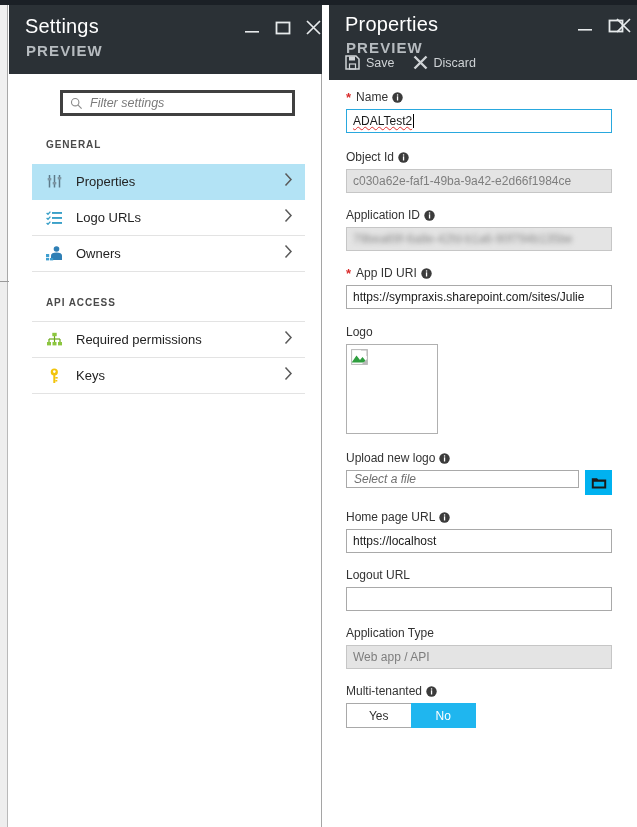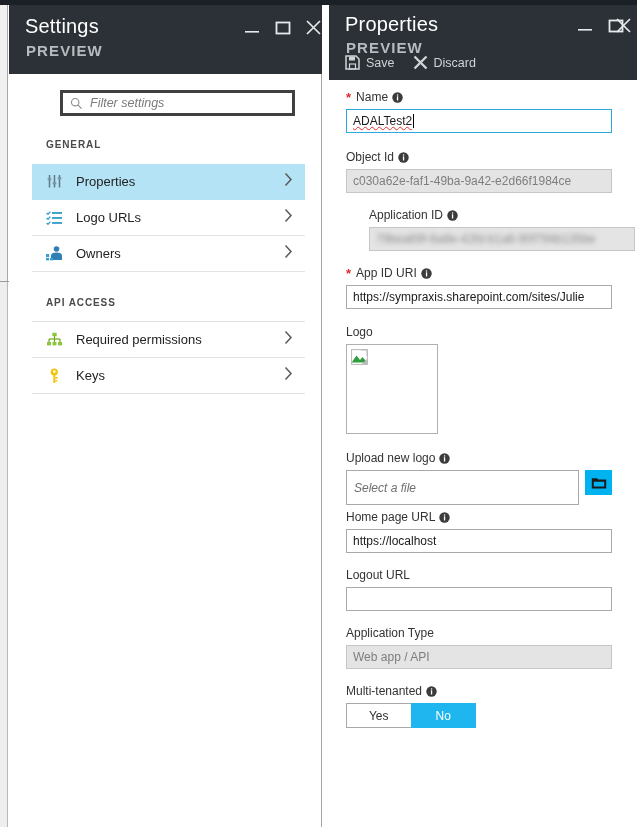--- a/index.html
+++ b/index.html
@@ -58,21 +58,21 @@
   .finput.ro { background: #e4e4e4; border: 1px solid #c6c6c6; color: #7e7e7e; }
   .finput.empty { }
   .ph-it { font-style: italic; color: #6f6f6f; }
   .caret { display: inline-block; width: 1px; height: 14px; background: #000; margin-left: 1px; }
   .spell { text-decoration: underline; text-decoration-style: wavy; text-decoration-color: #e03030; text-decoration-thickness: 1px; }
   .blurred { filter: blur(2.6px); color: #8c8c8c; }
 
   .logo-box { margin-top: 5px; width: 92px; height: 90px; border: 1px solid #b0b0b0; background: #fff; position: relative; }
 
   .upload-row { margin-top: 5px; display: flex; align-items: stretch; gap: 6px; }
-  .upload-input { width: 233px; height: 35px; border: 1px solid #a9a9a9; background: #fff; display: flex; align-items: center; padding-left: 7px; }
+  .upload-input { width: 233px; height: 18px; border: 1px solid #a9a9a9; background: #fff; display: flex; align-items: center; padding-left: 7px; }
   .browse-btn { width: 27px; height: 25px; background: #00b2f0; display: flex; align-items: center; justify-content: center; cursor: default; }
 
   .toggle { margin-top: 5px; display: flex; width: 130px; height: 25px; }
   .tg { flex: 1; display: flex; align-items: center; justify-content: center; font-size: 12px; border: 1px solid #a9a9a9; cursor: default; text-align: center; }
   .tg.off { background: #ffffff; color: #303030; border-right: none; }
   .tg.on { background: #1fb6ef; color: #ffffff; border-color: #1fb6ef; }
 </style>
 </head>
 <body>
 
@@ -292,21 +292,21 @@
               <rect x="4.9" y="4.3" width="1.3" height="4.2" fill="#fff"></rect>
               <rect x="4.9" y="2.3" width="1.3" height="1.3" fill="#fff"></rect>
             </svg>
         </span>
       </div>
       <div class="finput ro">
         <span>c030a62e-faf1-49ba-9a42-e2d66f1984ce</span>
       </div>
     </div>
 
-    <div class="fld" style="top:203px;margin-left:23px;">
+    <div class="fld" style="top:203px;">
       <div class="flbl">
         <span>Application ID</span>
         <span class="infodot">
           <svg width="11" height="11" viewBox="0 0 11 11">
               <circle cx="5.5" cy="5.5" r="5.2" fill="#3b3b3b"></circle>
               <rect x="4.9" y="4.3" width="1.3" height="4.2" fill="#fff"></rect>
               <rect x="4.9" y="2.3" width="1.3" height="1.3" fill="#fff"></rect>
             </svg>
         </span>
       </div>

